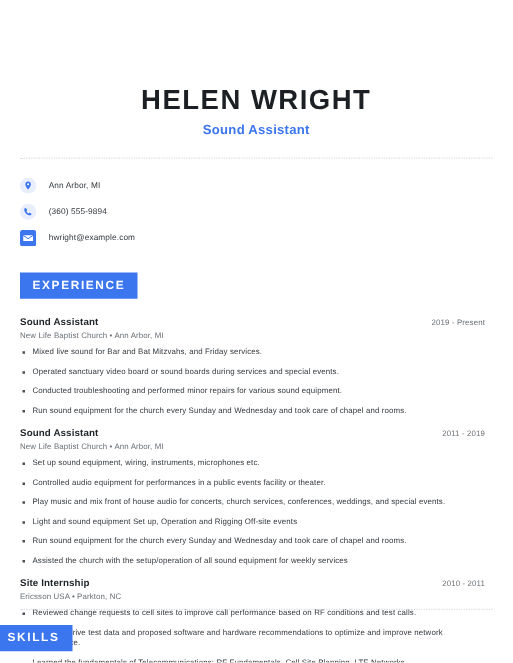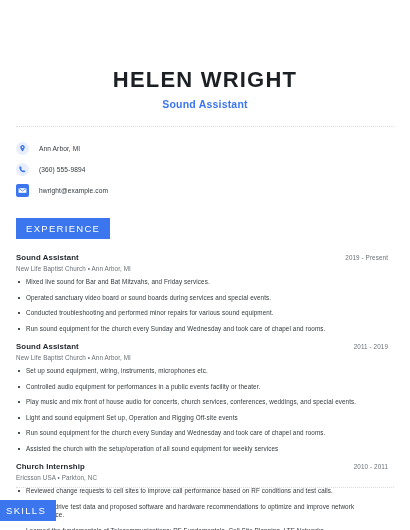--- a/index.html
+++ b/index.html
@@ -70,21 +70,21 @@
     color: #33383d;
     letter-spacing: 0.1px;
   }
 
   
   .section-badge {
     display: inline-block;
     background: #3b76ef;
     color: #ffffff;
     font-size: 9.5px;
-    font-weight: normal;
+    font-weight: bold;
     letter-spacing: 1.3px;
     padding: 5px 10px 5px 10px;
   }
   .badge-wrap-experience {
     padding: 0 0 0 16px;
     margin-top: 18px;
   }
 
   
   .experience { padding: 0 22px 0 16px; margin-top: 14px; }
@@ -228,21 +228,21 @@
       <li>Controlled audio equipment for performances in a public events facility or theater.</li>
       <li>Play music and mix front of house audio for concerts, church services, conferences, weddings, and special events.</li>
       <li>Light and sound equipment Set up, Operation and Rigging Off-site events</li>
       <li>Run sound equipment for the church every Sunday and Wednesday and took care of chapel and rooms.</li>
       <li>Assisted the church with the setup/operation of all sound equipment for weekly services</li>
     </ul>
   </div>
 
   <div class="job">
     <div class="job-head">
-      <span class="job-role">Church Internship</span>
+      <span class="job-role">Site Internship</span>
       <span class="job-dates">2010 - 2011</span>
     </div>
     <div class="job-meta">Ericsson USA  •  Parkton, NC</div>
     <ul class="bullets">
       <li>Reviewed change requests to cell sites to improve call performance based on RF conditions and test calls.</li>
       <li>Analyzed drive test data and proposed software and hardware recommendations to optimize and improve network performance.</li>
       <li>Learned the fundamentals of Telecommunications: RF Fundamentals, Cell Site Planning, LTE Networks.</li>
       <li>Studied construction diagrams for antenna site and accordingly decided sector parameters for efficient performance.</li>
     </ul>
   </div>

